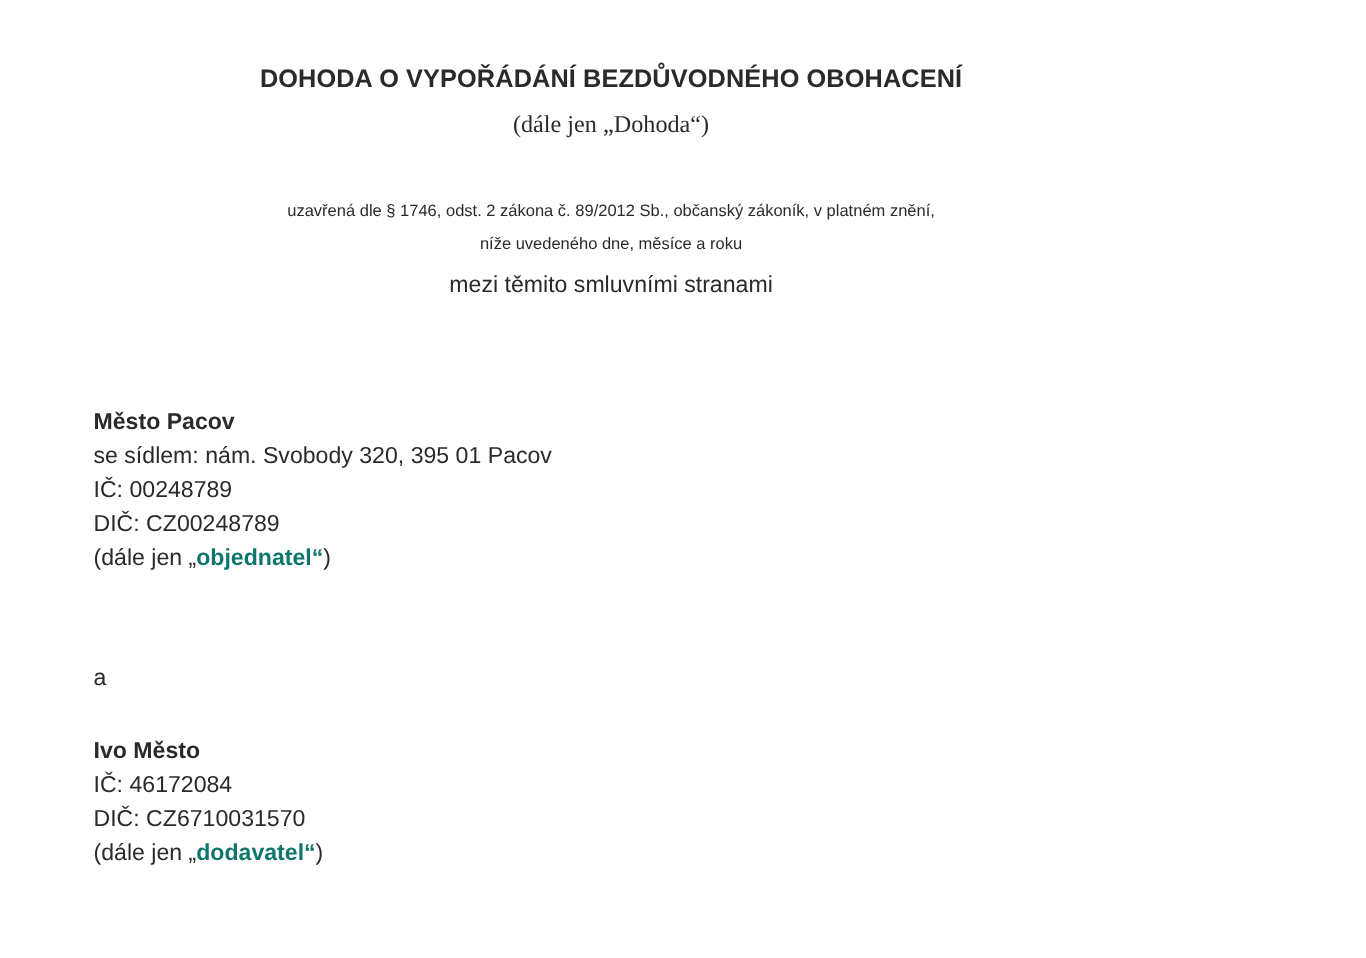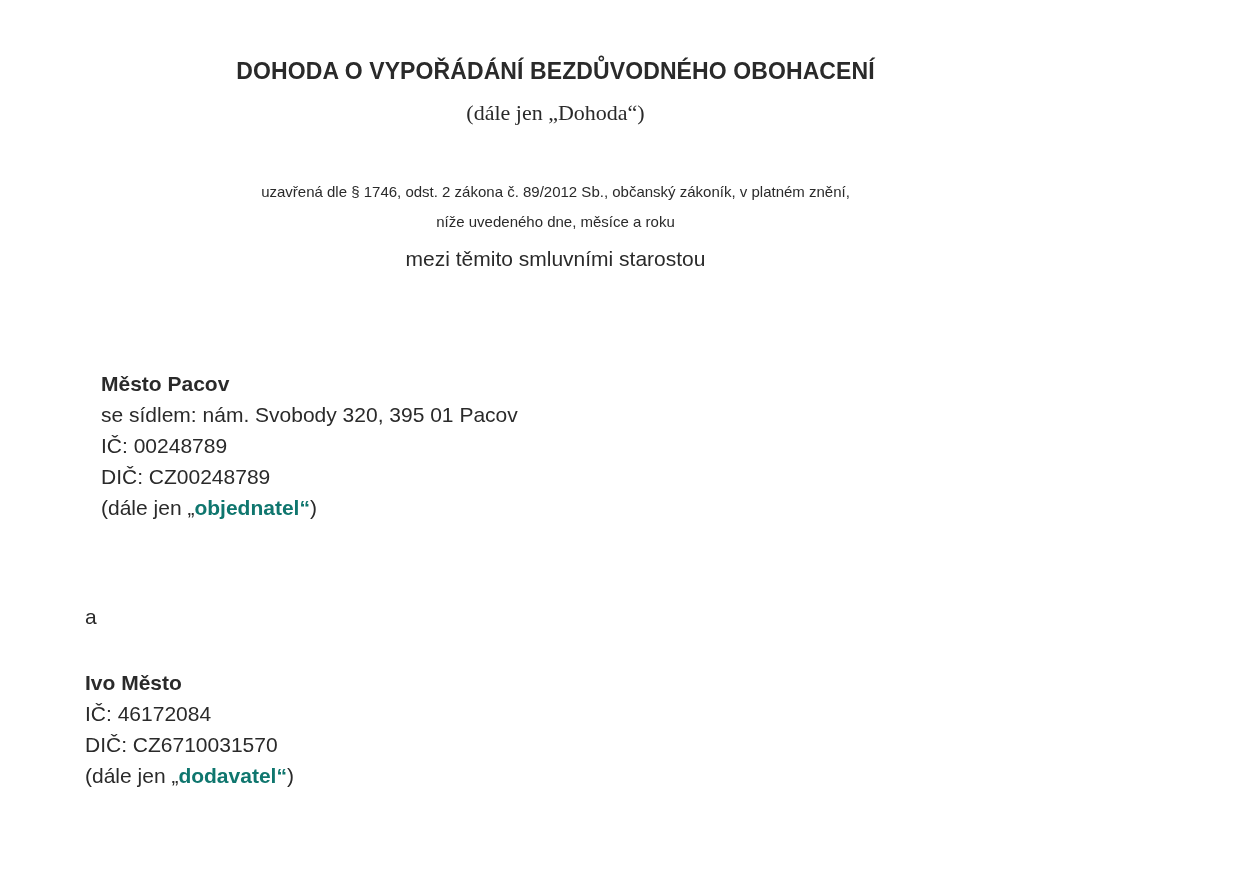--- a/index.html
+++ b/index.html
@@ -6,38 +6,38 @@
   body {
     width: 1242px; height: 871px; background: #ffffff; color: #2a2a2a;
     font-family: "Liberation Sans", sans-serif; position: relative; overflow: hidden;
   }
   .center { position: absolute; left: 0; width: 1111px; text-align: center; }
   .title { top: 58px; font-size: 23px; font-weight: bold; letter-spacing: 0.1px; }
   .subtitle { top: 100px; font-size: 22px; font-family: Liberation Serif, serif; }
   .preamble { top: 156px; font-size: 15px; line-height: 30px; margin-top: 21px; }
   .between { top: 247px; font-size: 21px; }
   .party { position: absolute; left: 85px; font-size: 21px; line-height: 31px; }
-  .party1 { top: 368px; margin-left: 16px; }
+  .party1 { top: 368px; }
   .conj { position: absolute; left: 85px; top: 605px; font-size: 21px; }
   .party2 { top: 667px; }
   .party .name { font-weight: bold; }
   b { font-weight: bold; color: #0f766e; }
 </style>
 </head>
 <body>
 
 <div class="center title">DOHODA O VYPOŘÁDÁNÍ BEZDŮVODNÉHO OBOHACENÍ</div>
 <div class="center subtitle">(dále jen „Dohoda“)</div>
 
 <div class="center preamble">
   <div>uzavřená dle § 1746, odst. 2 zákona č. 89/2012 Sb., občanský zákoník, v platném znění,</div>
   <div>níže uvedeného dne, měsíce a roku</div>
 </div>
 
-<div class="center between">mezi těmito smluvními starostou</div>
+<div class="center between">mezi těmito smluvními stranami</div>
 
 <div class="party party1">
   <div class="name">Město Pacov</div>
   <div>se sídlem: nám. Svobody 320, 395 01 Pacov</div>
   <div>IČ: 00248789</div>
   <div>DIČ: CZ00248789</div>
   <div><span>(dále jen „</span><b>objednatel</b><b>“</b><span>)</span></div>
 </div>
 
 <div class="conj">a</div>

